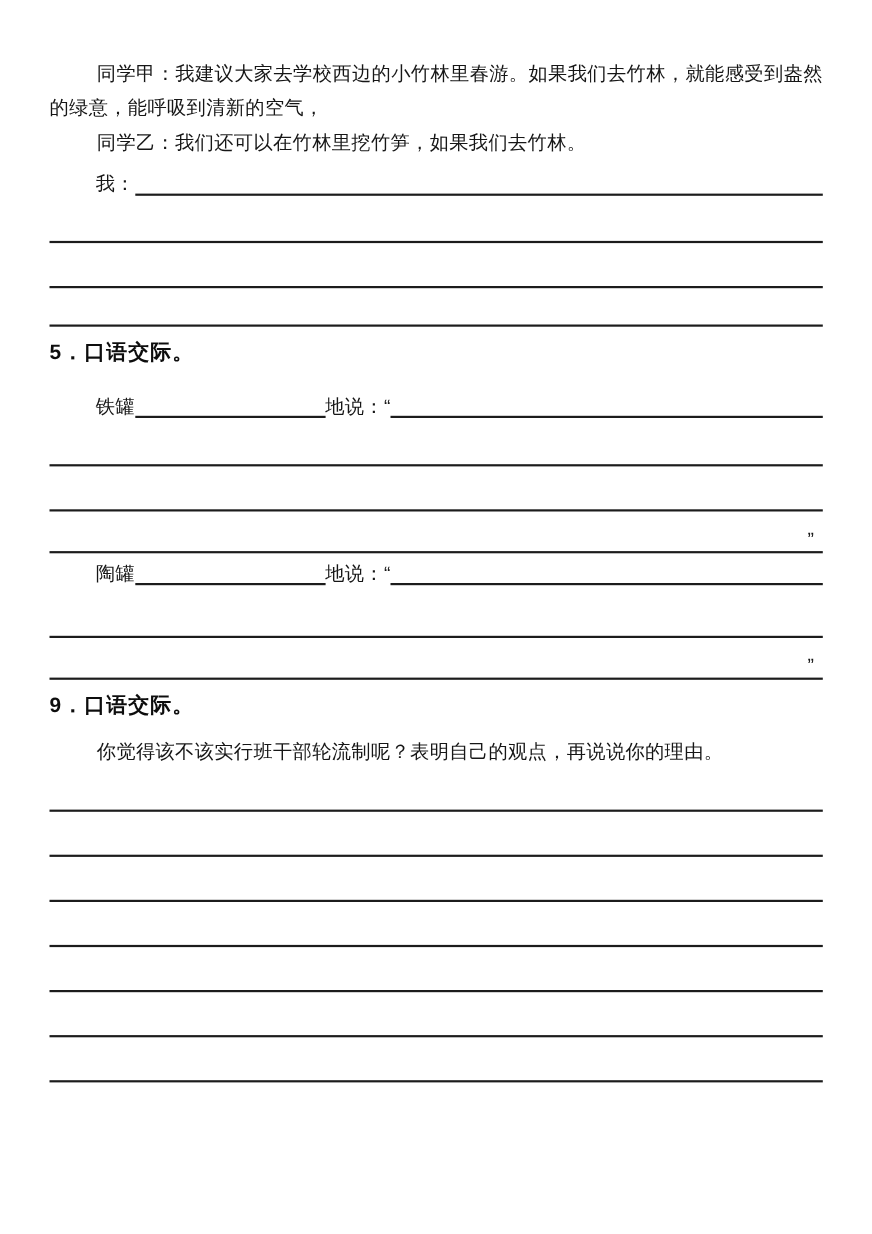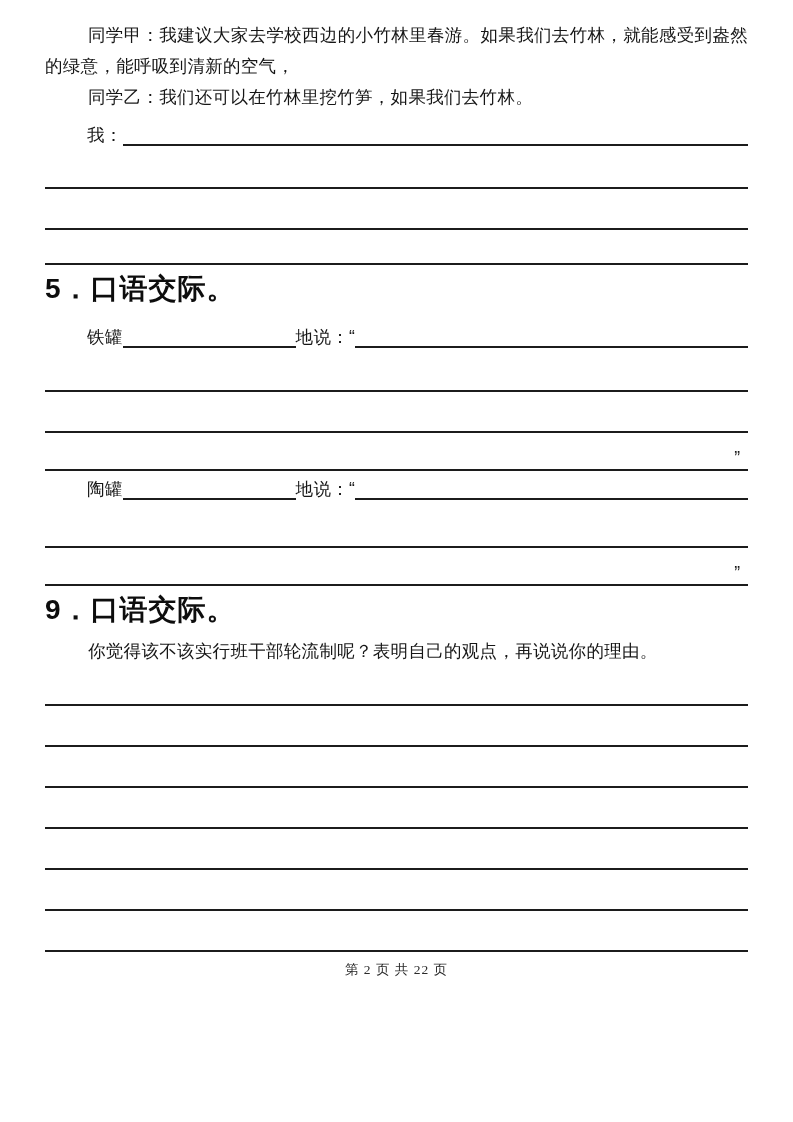--- a/index.html
+++ b/index.html
@@ -7,21 +7,21 @@
     padding: 0;
     background: #ffffff;
   }
   .page {
     position: relative;
     width: 793px;
     height: 1122px;
     margin: 0 auto;
     background: #ffffff;
     box-sizing: border-box;
-    padding: 20px 45px 0 45px;
+    padding: 52px 45px 0 45px;
     font-family: "Liberation Sans", "DejaVu Sans", sans-serif;
     color: #161616;
     overflow: hidden;
   }
   p.body-para {
     margin: 0;
     font-size: 17.5px;
     line-height: 31px;
     text-align: justify;
     text-indent: 43px;
@@ -69,21 +69,21 @@
     position: absolute;
     right: 8px;
     bottom: 2px;
     font-size: 17.5px;
     line-height: 17px;
     color: #161616;
   }
 
   h2.q-heading {
     margin: 8px 0 14px 0;
-    font-size: 28px;
+    font-size: 19px;
     line-height: 32px;
     font-weight: 700;
     letter-spacing: 1px;
     color: #0d0d0d;
   }
   h2.q-heading.second { margin-bottom: 10px; }
 
   .footer {
     margin-top: 9px;
     text-align: center;
@@ -143,15 +143,14 @@
   <p class="body-para">你觉得该不该实行班干部轮流制呢？表明自己的观点，再说说你的理由。</p>
 
   <div class="rule h37"></div>
   <div class="rule h39"></div>
   <div class="rule h39"></div>
   <div class="rule h39"></div>
   <div class="rule h39"></div>
   <div class="rule h39"></div>
   <div class="rule h39"></div>
 
-  <div class="footer">第 2 页 共 22 页</div>
 
 </div>
 
 </body></html>

